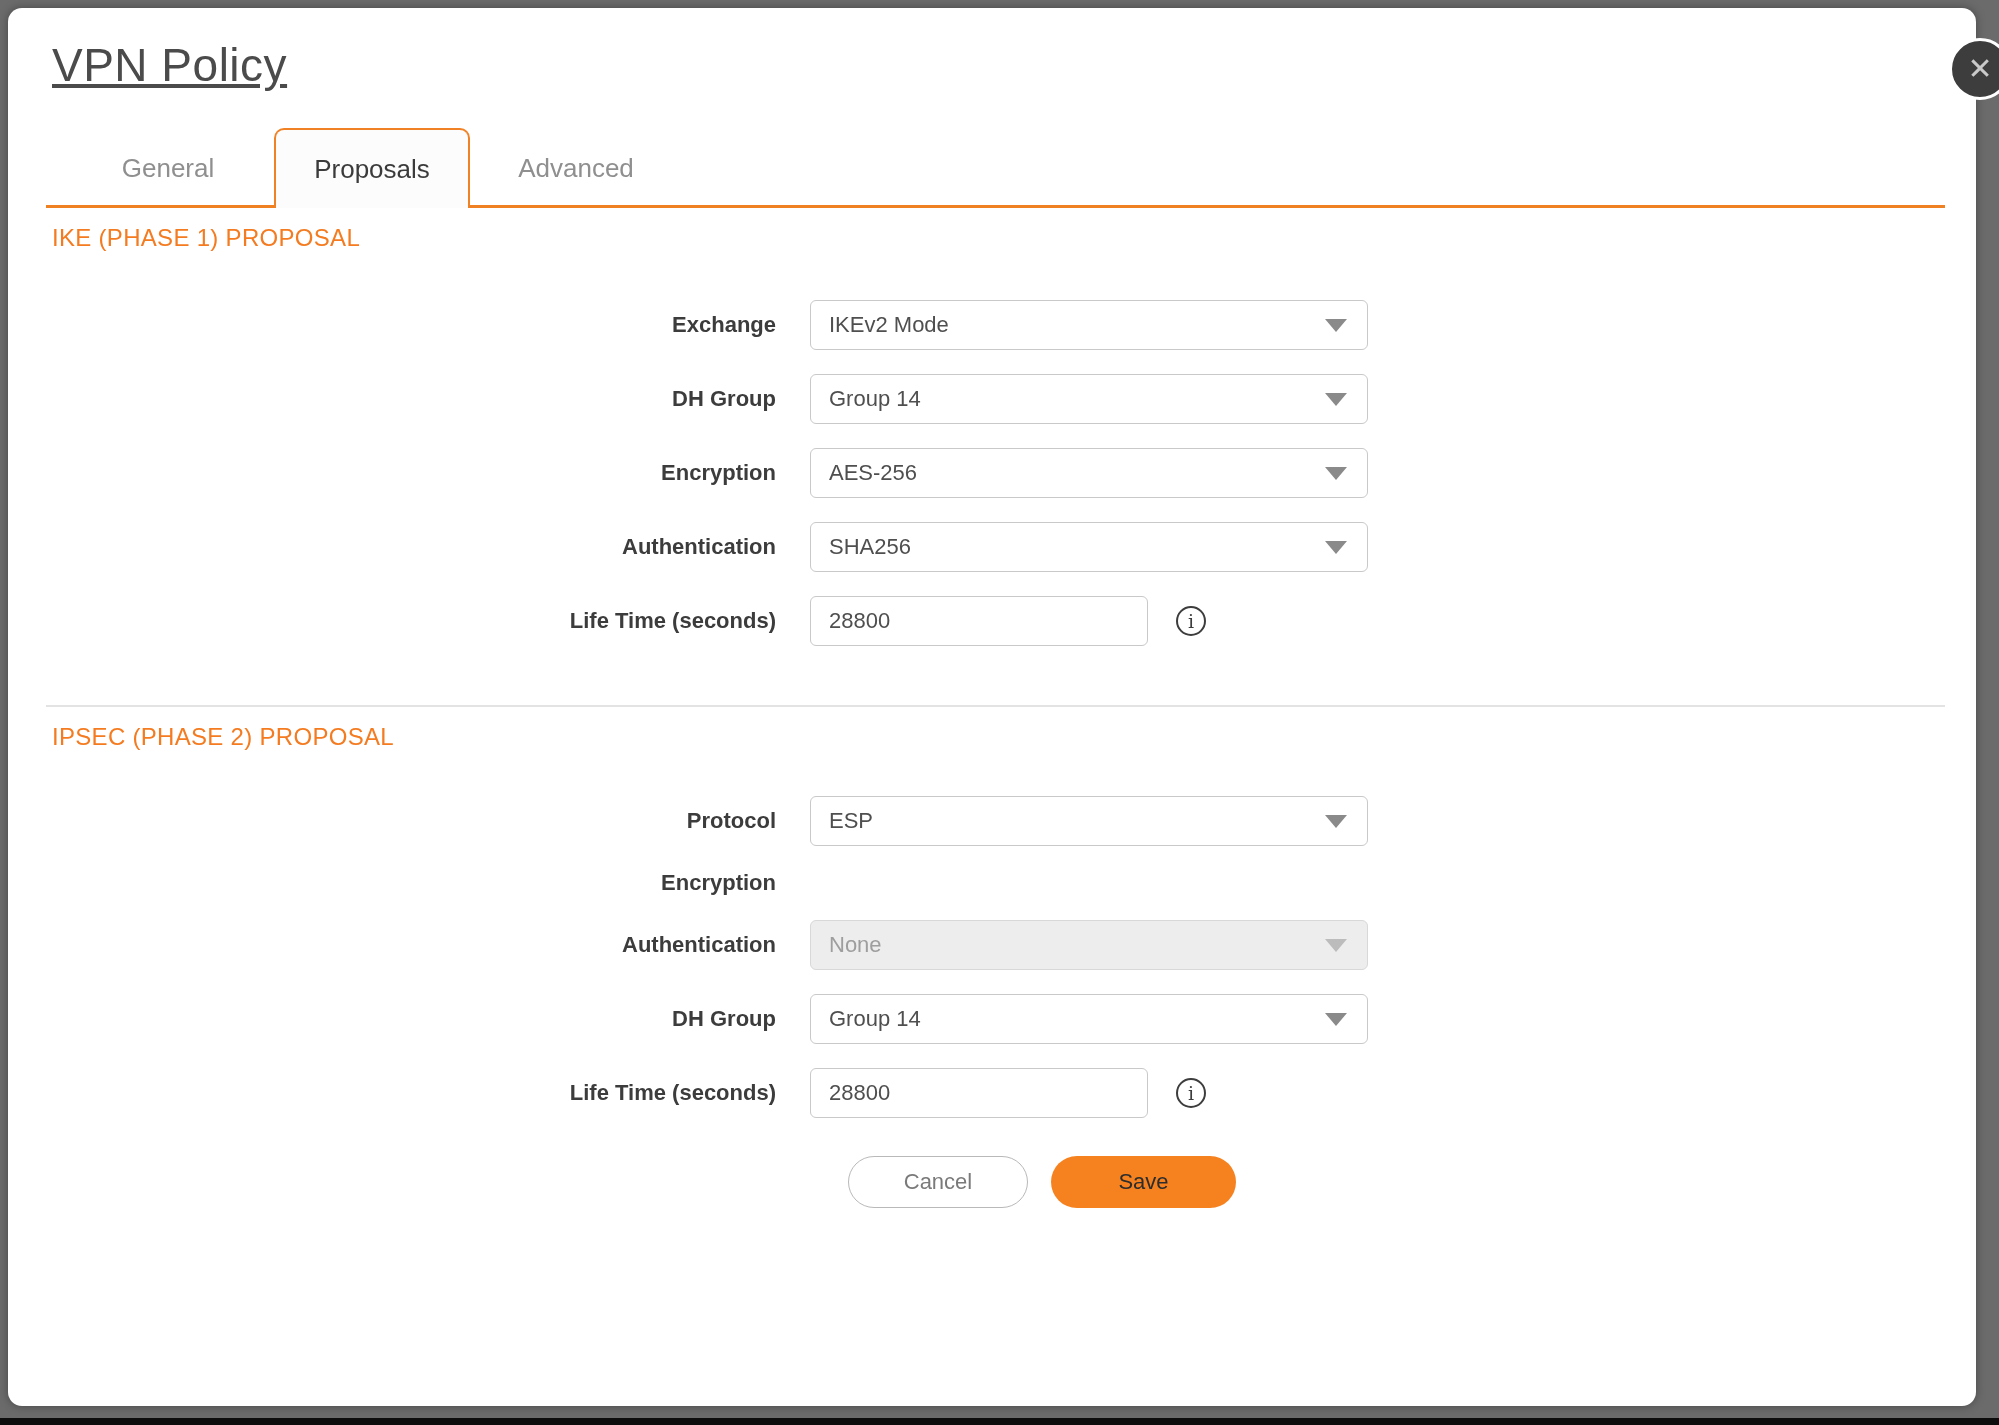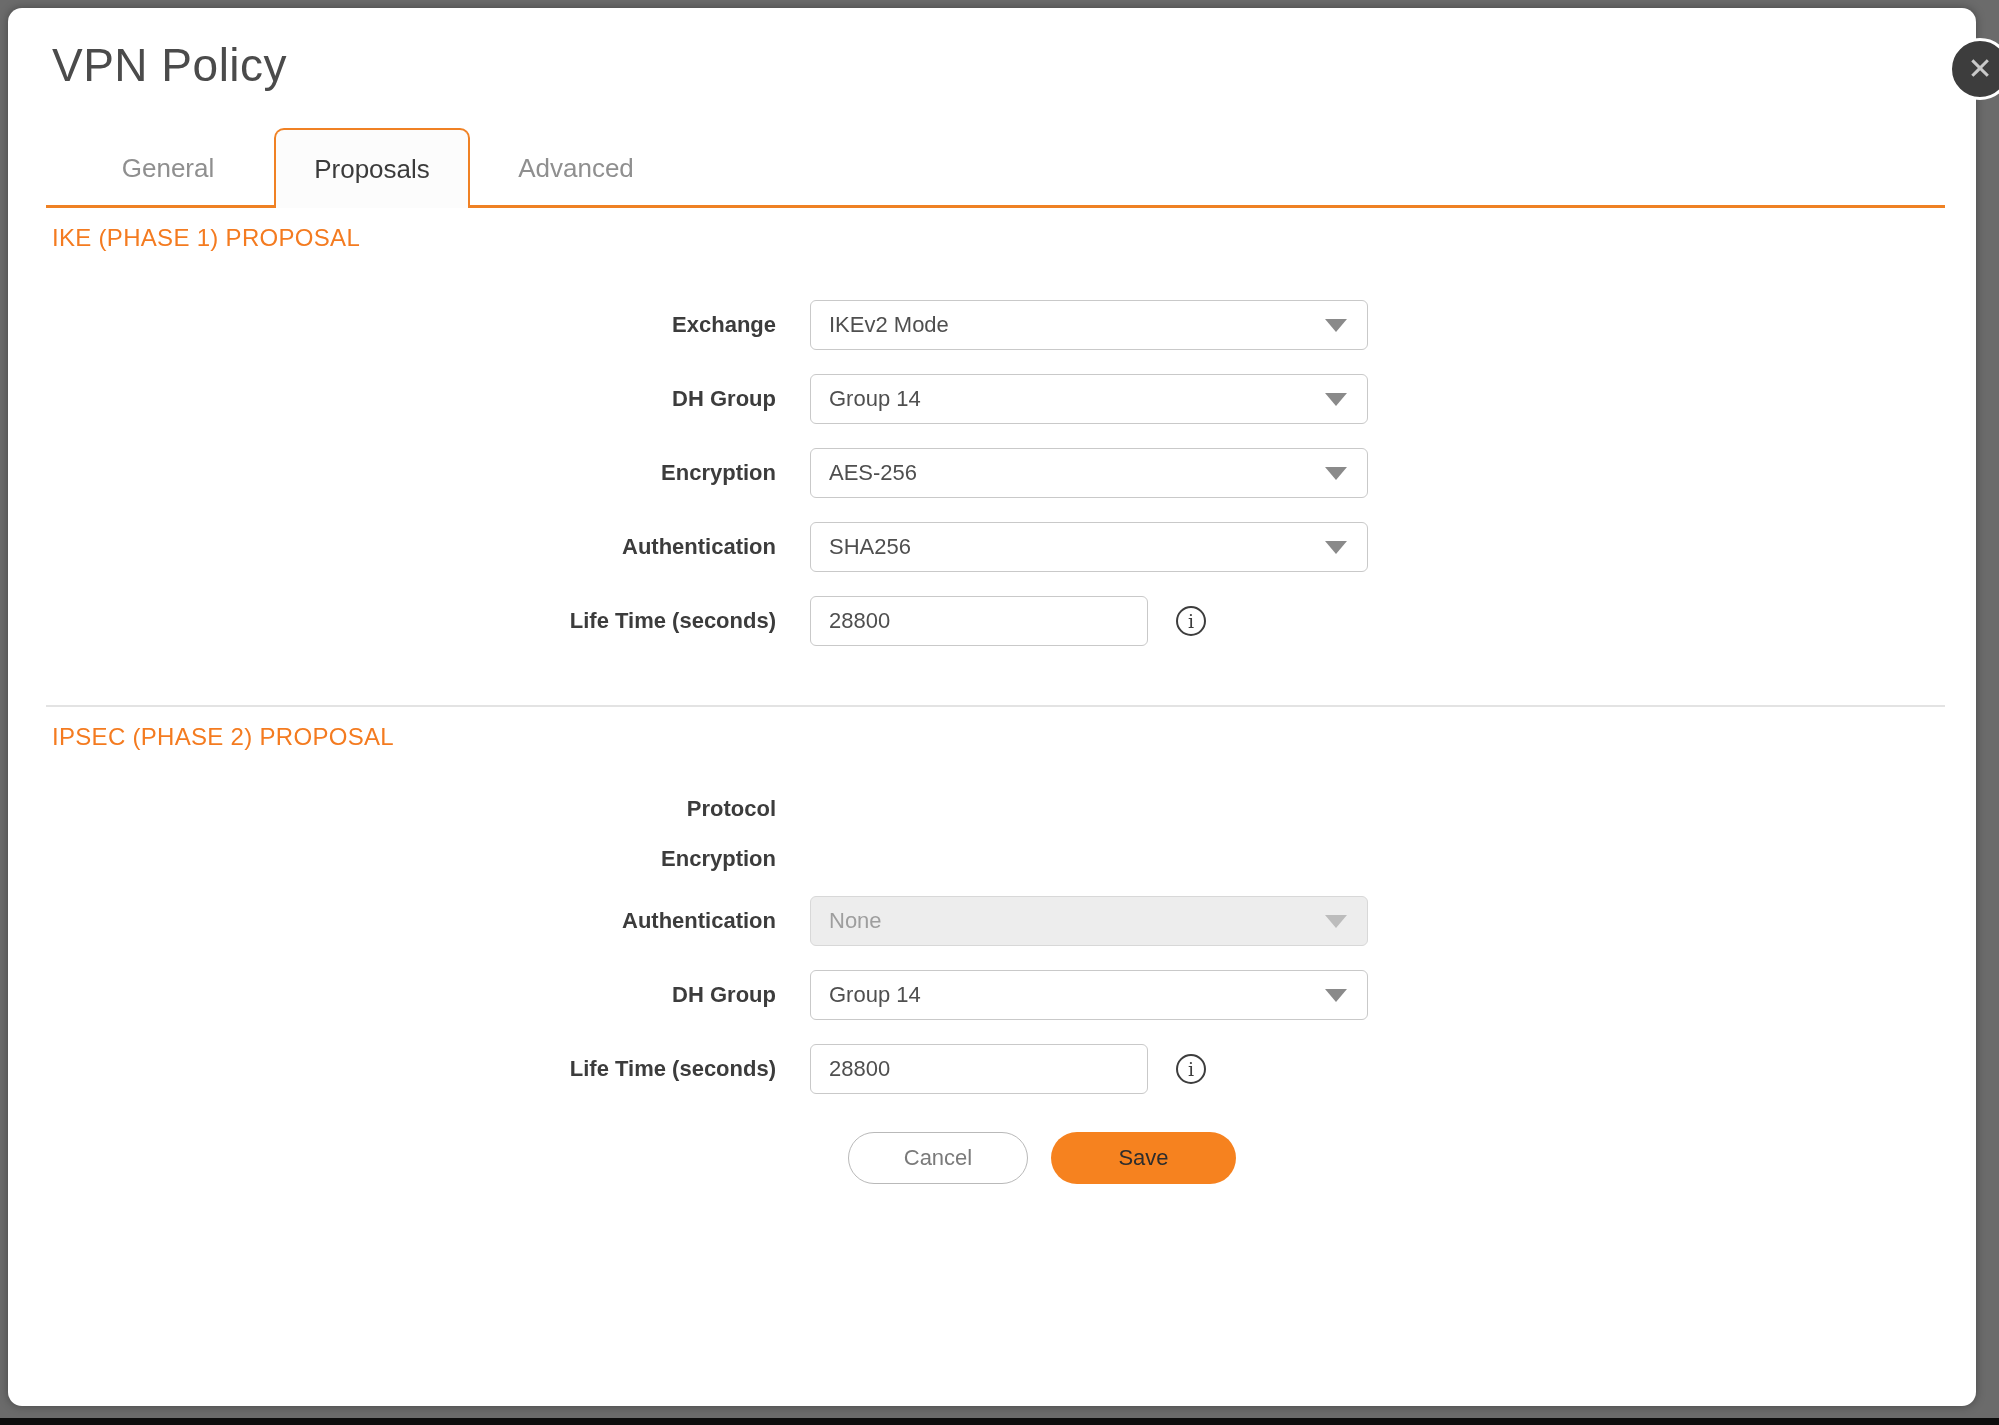--- a/index.html
+++ b/index.html
@@ -37,20 +37,21 @@
     cursor: pointer;
     z-index: 5;
   }
   .dialog-title {
     margin: 0;
     padding: 30px 0 0 44px;
     font-size: 46px;
     font-weight: 400;
     color: #4b4b4b;
     letter-spacing: 0.5px;
+    text-decoration: underline;
   }
   
   .tabs {
     position: relative;
     margin: 36px 0 0 38px;
     width: 1899px;
     height: 80px;
     display: flex;
     align-items: center;
   }
@@ -272,20 +273,24 @@
 
   </div>
 
   <div class="section-divider"></div>
   <div class="section-heading">IPSEC (PHASE 2) PROPOSAL</div>
 
   <div class="form" style="margin-top:45px;">
 
     <div class="row">
       <div class="row-label">Protocol</div>
+      <div class="select-box">
+        <span>ESP</span>
+        <span class="caret"></span>
+      </div>
     </div>
 
     <div class="row">
       <div class="row-label">Encryption</div>
     </div>
 
     <div class="row">
       <div class="row-label">Authentication</div>
       <div class="select-box disabled">
         <span>None</span>

